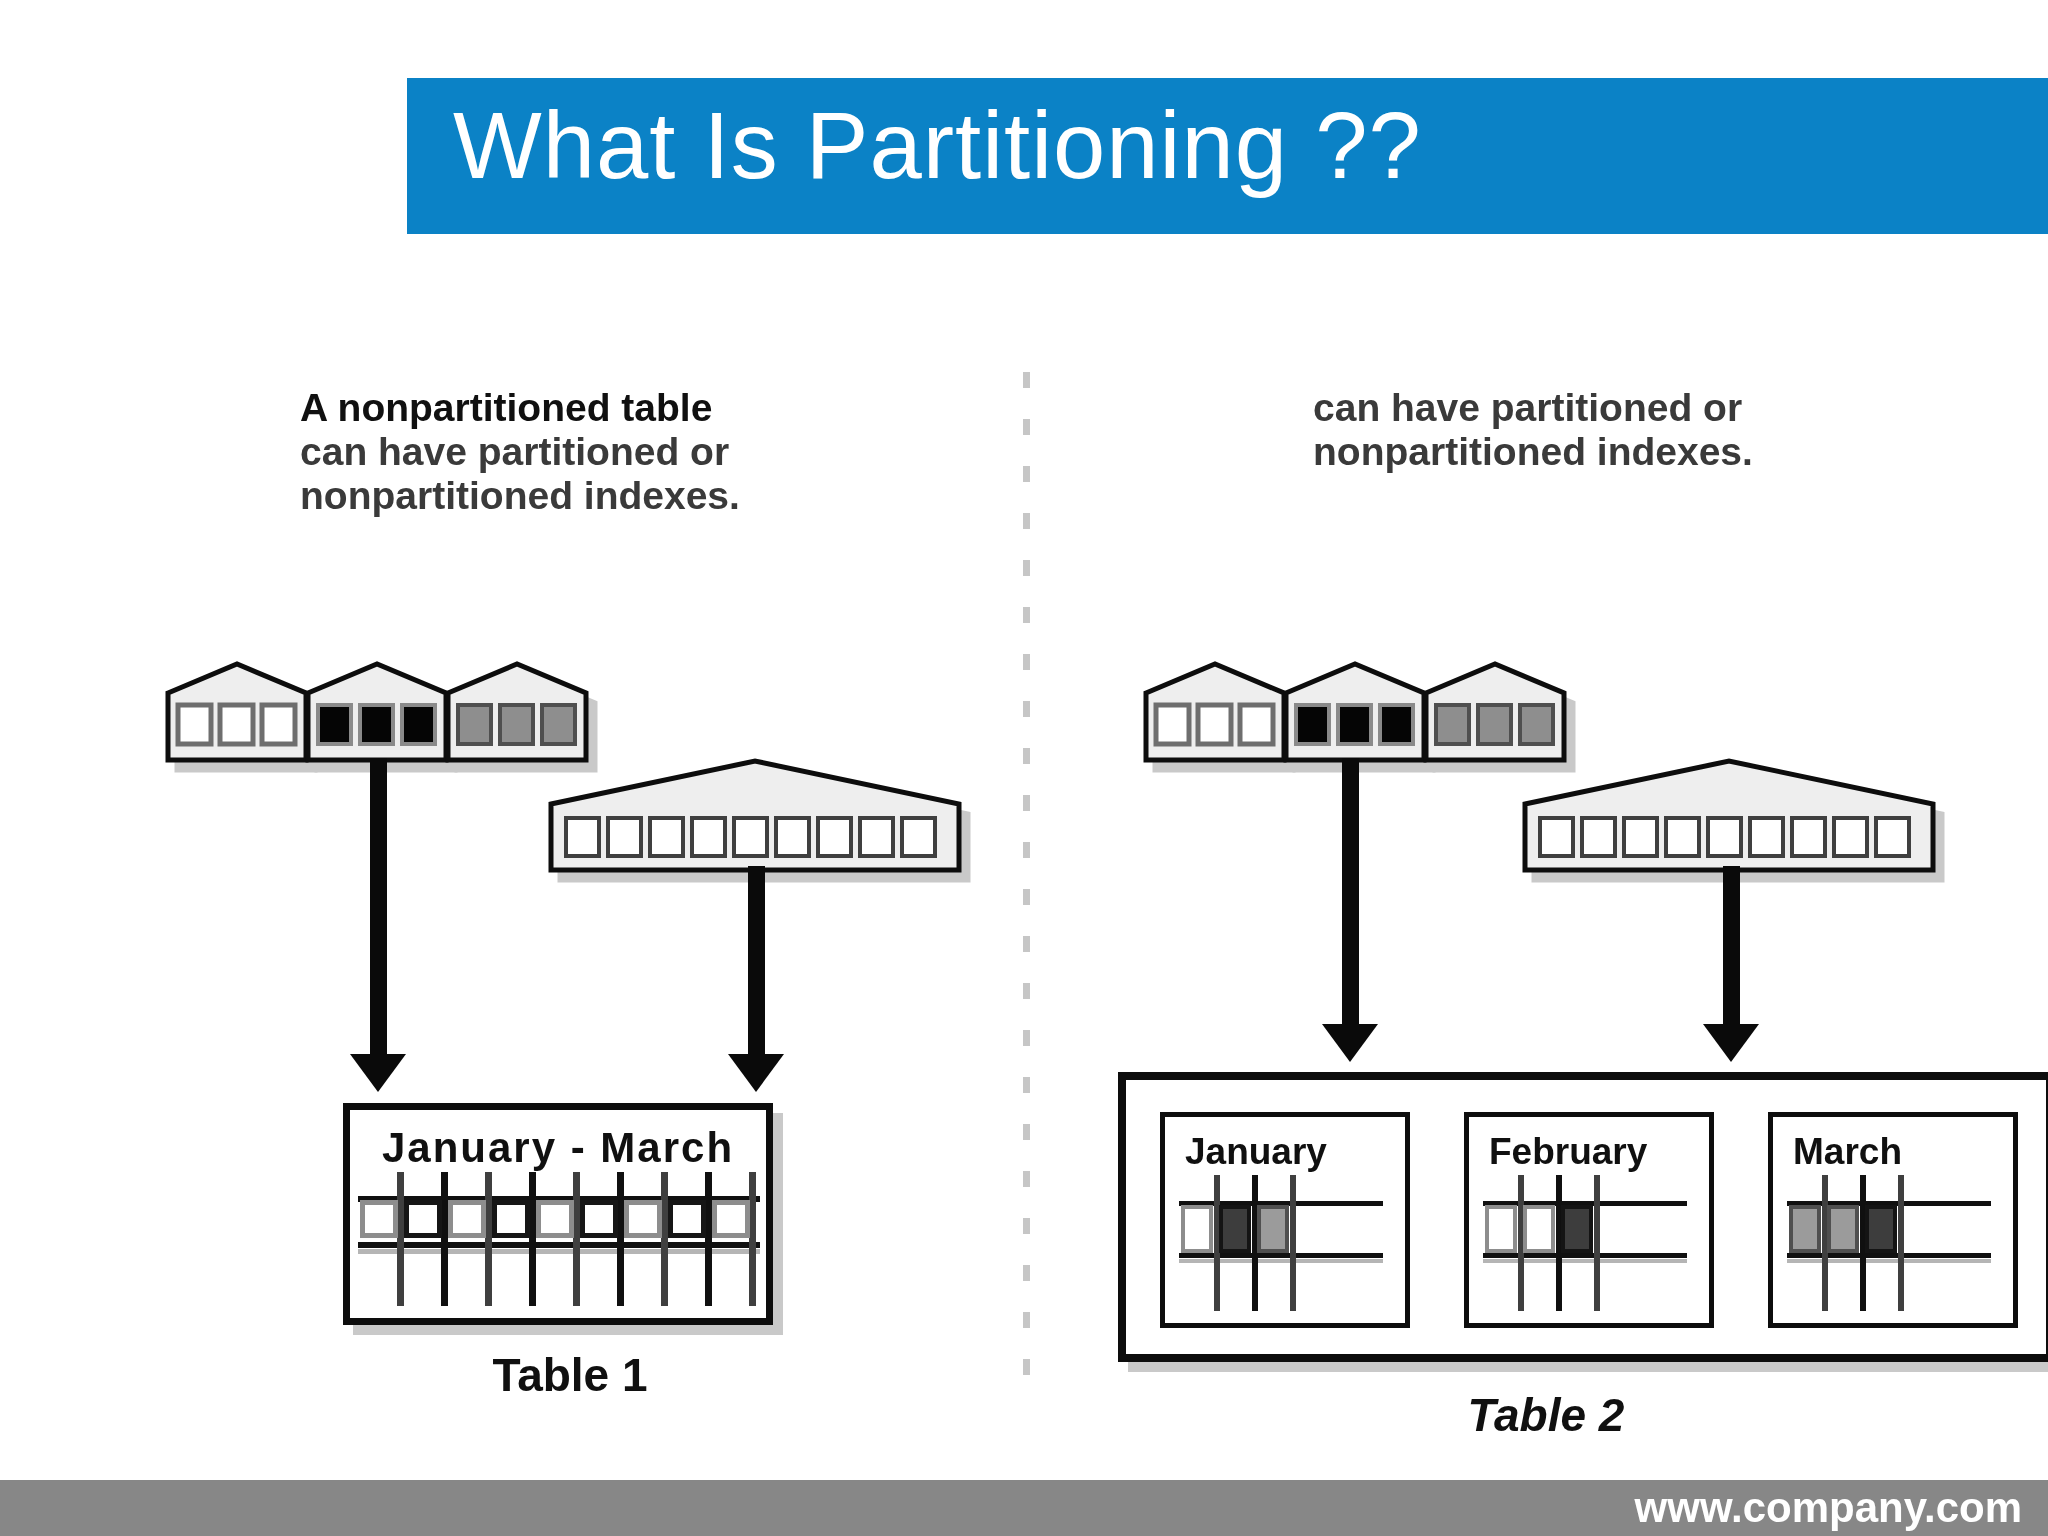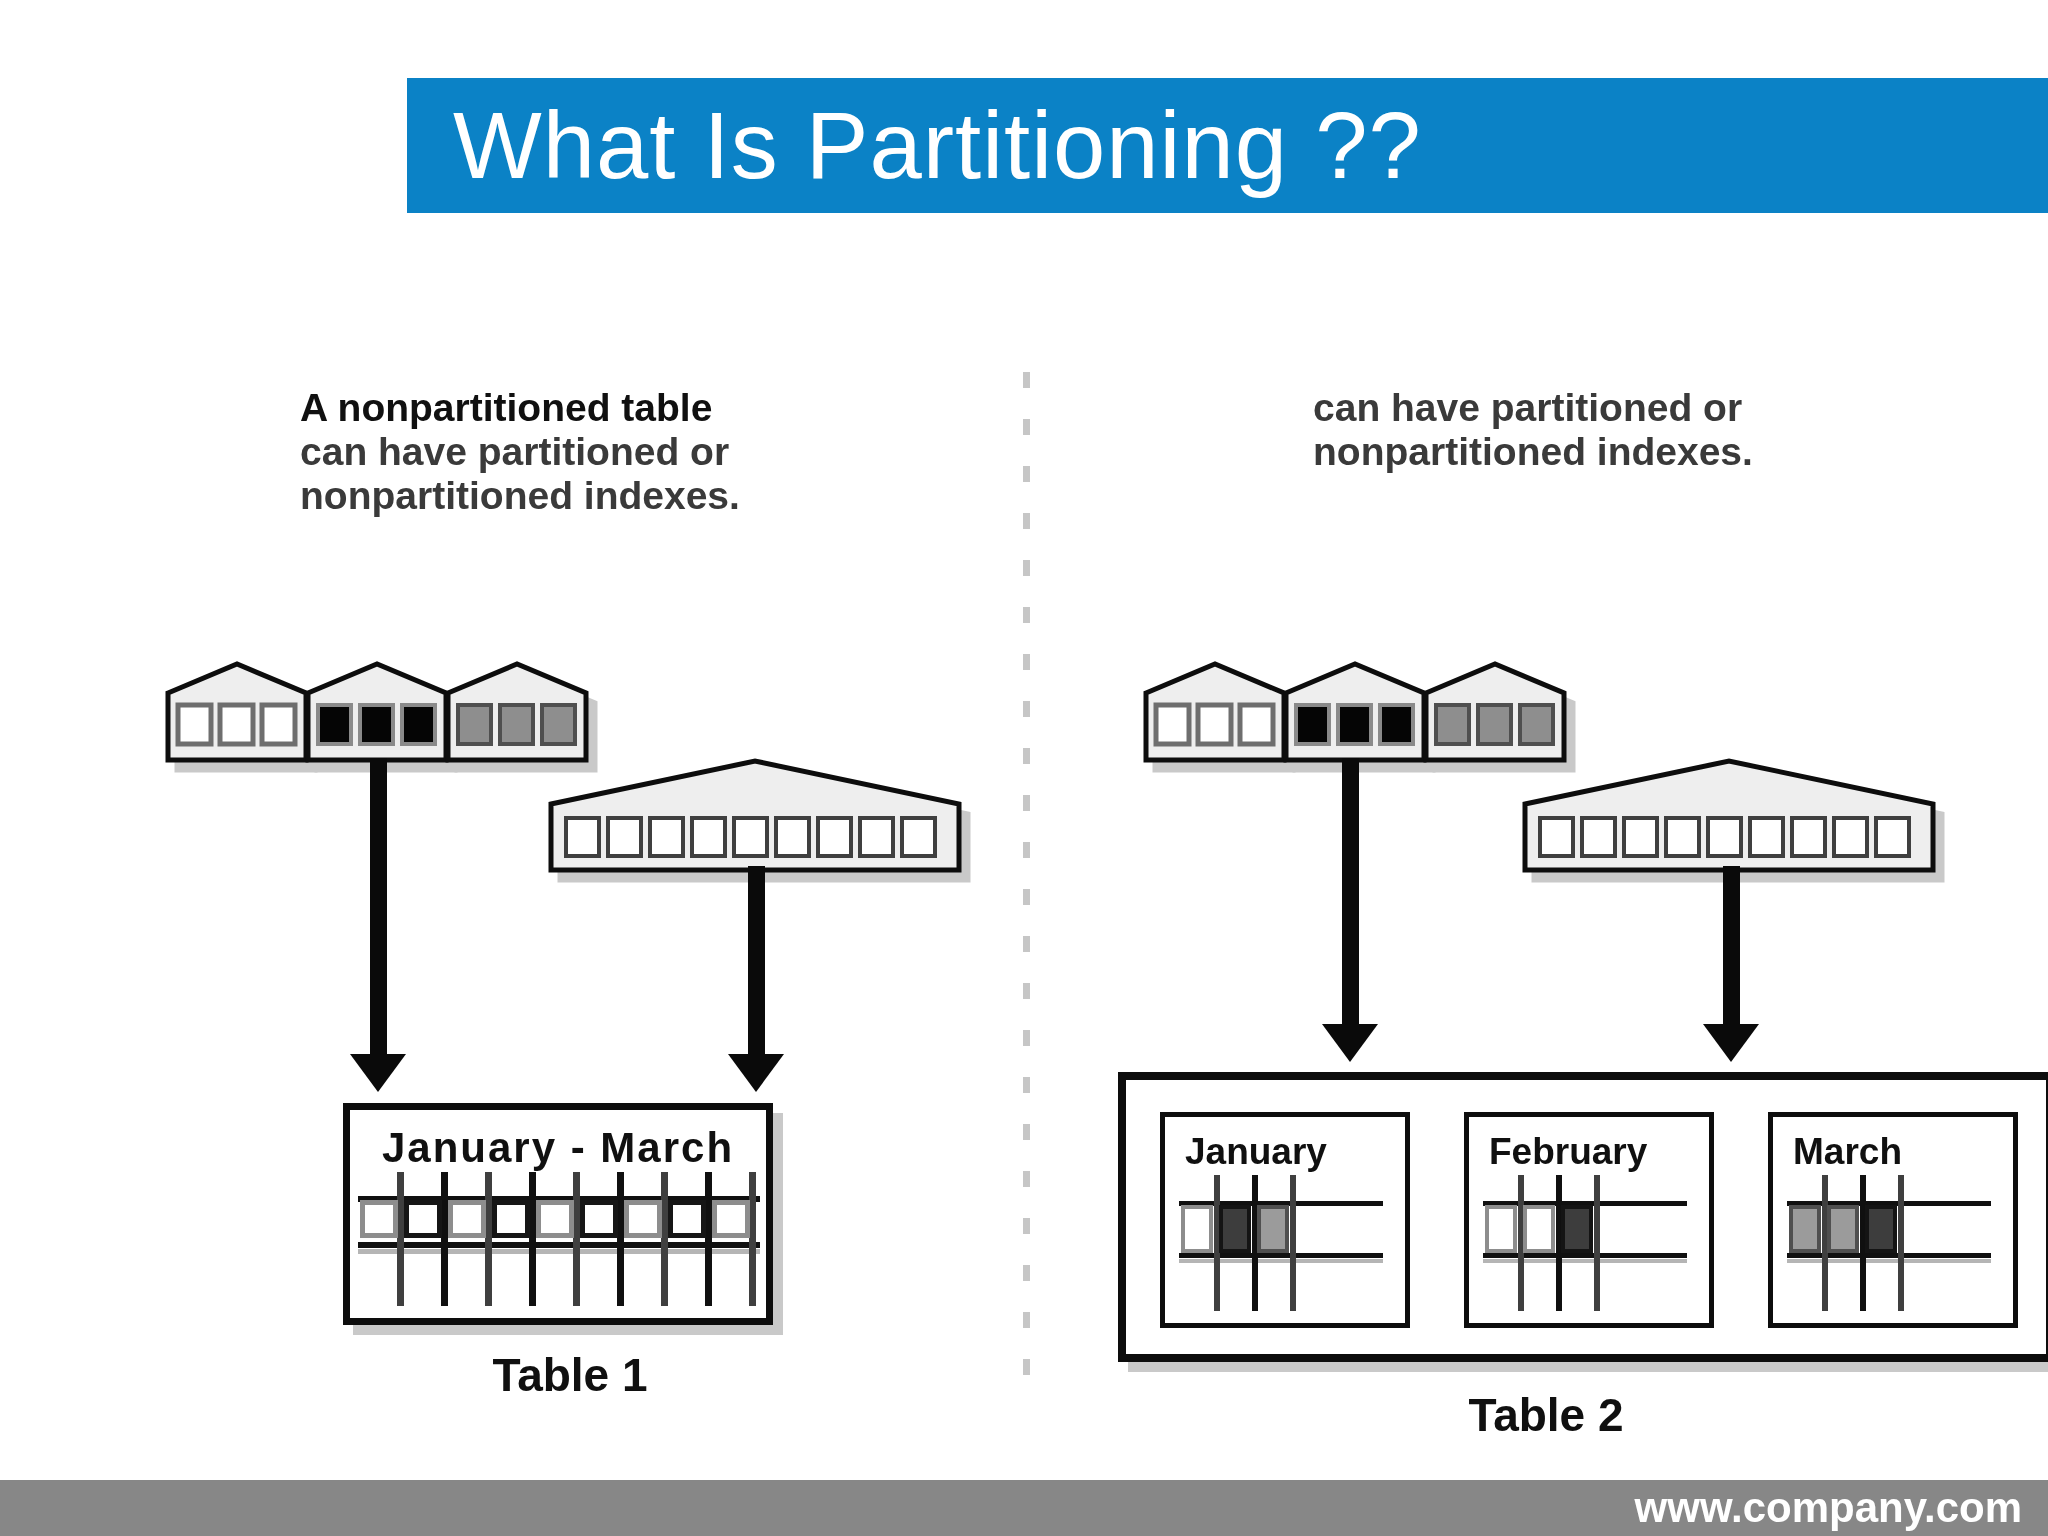--- a/index.html
+++ b/index.html
@@ -2,21 +2,21 @@
 <html style="--title-bar-blue: #0b82c6; --footer-gray: #878787; --house-fill: #eeeeee; --outline-black: #0d0d0d; --shadow-gray: #c9c9c9; --divider-gray: #c6c6c6; --dark-cell: #3d3d3d; --gray-cell: #9b9b9b;"><head>
 <meta charset="utf-8">
 <style>
   html,body{margin:0;padding:0;background:#ffffff;}
   #slide{
     position:relative;width:2048px;height:1536px;overflow:hidden;
     background:#ffffff;font-family:"Liberation Sans", sans-serif;
   }
   
   #title-bar{
-    position:absolute;left:407px;top:78px;width:1641px;height:135px;
+    position:absolute;left:407px;top:78px;width:1641px;height:156px;
     background:var(--title-bar-blue,#0b82c6);
   }
   #title-bar .title-text{
     color:#ffffff;font-size:94px;font-weight:400;line-height:135px;
     padding-left:46px;white-space:nowrap;letter-spacing:1px;
   }
   
   .caption{position:absolute;top:386px;width:560px;font-size:39px;font-weight:700;line-height:44px;}
   .caption .cap1{color:#101010;}
   .caption .cap2,.caption .cap3{color:#3a3a3a;}
@@ -43,21 +43,21 @@
   
   .arrow-shaft{position:absolute;width:17px;background:#0a0a0a;}
   .arrow-head{position:absolute;width:0;height:0;border-left:28px solid transparent;border-right:28px solid transparent;border-top:38px solid #0a0a0a;}
   
   .big-box{position:absolute;background:#ffffff;border:7px solid var(--outline-black,#0d0d0d);box-shadow:10px 10px 0 var(--shadow-gray,#c9c9c9);}
   #table1-box{left:343px;top:1103px;width:416px;height:208px;}
   #table1-box .box-title{text-align:center;font-size:42px;font-weight:700;color:#101010;margin-top:14px;letter-spacing:2px;}
   #table2-box{left:1078px;top:1072px;width:920px;height:274px;border-width:8px;margin-left:40px;}
   .diagram-label{position:absolute;text-align:center;font-size:46px;font-weight:700;color:#101010;}
   #table1-label{left:355px;top:1348px;width:430px;}
-  #table2-label{left:1078px;top:1388px;width:936px;}
+  #table2-label{left:1078px;top:1388px;width:936px;font-style:italic;}
   
   #table1-grid{position:absolute;left:8px;top:62px;width:402px;height:140px;}
   .hline{position:absolute;background:#101010;}
   .hline-gray{position:absolute;background:#b5b5b5;}
   .vline{position:absolute;top:0;}
   .vline.dk{background:#3f3f3f;}
   .vline.bk{background:#101010;}
   .idx-sq{position:absolute;background:#ffffff;}
   .idx-sq.gray{border:5px solid #8d8d8d;}
   .idx-sq.dark{border:5px solid #161616;}

